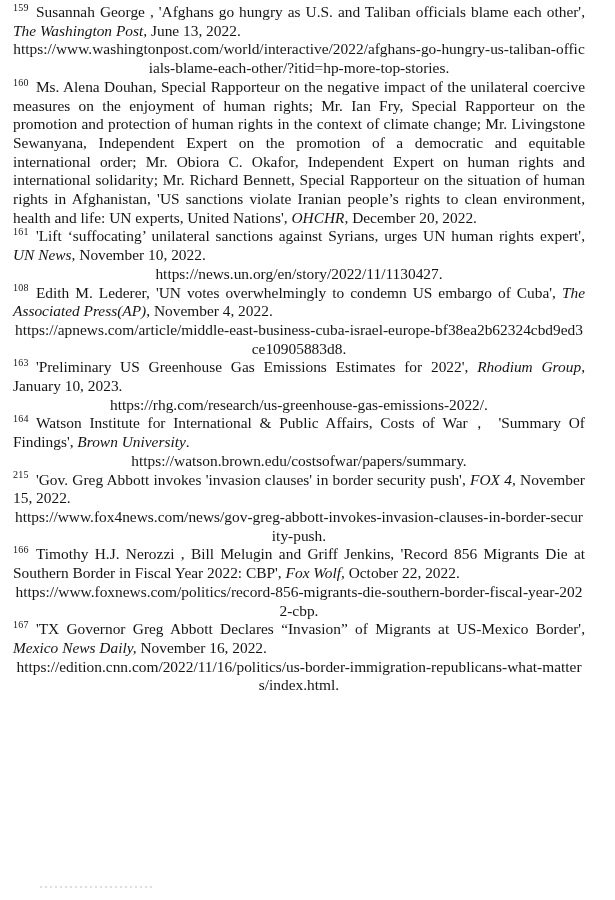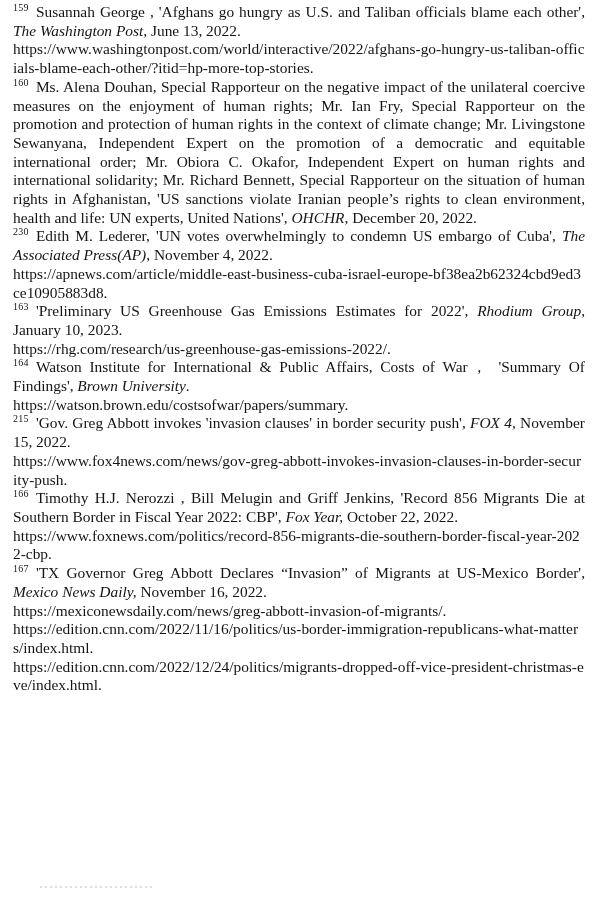--- a/index.html
+++ b/index.html
@@ -25,21 +25,21 @@
   }
   .footnote p {
     margin: 0;
     font-size: 15.4px;
     line-height: 18.7px;
   }
   .fn-text {
     text-align: justify;
   }
   .fn-url {
-    text-align: left;
+    text-align: center;
     word-break: break-all;
   }
   sup.fn-num {
     font-size: 10px;
     line-height: 0;
     vertical-align: super;
     margin-right: 7px;
     letter-spacing: 0.3px;
   }
   .it {
@@ -62,44 +62,46 @@
 <div class="page">
   <div id="footnotes">
       <div class="footnote">
         <p class="fn-text"><sup class="fn-num">159</sup><span>Susannah George , 'Afghans go hungry as U.S. and Taliban officials blame each other', </span><span class="it">The Washington Post,</span><span> June 13, 2022.</span></p>
         <p class="fn-url">https://www.washingtonpost.com/world/interactive/2022/afghans-go-hungry-us-taliban-officials-blame-each-other/?itid=hp-more-top-stories.</p>
       </div>
       <div class="footnote">
         <p class="fn-text"><sup class="fn-num">160</sup><span>Ms. Alena Douhan, Special Rapporteur on the negative impact of the unilateral coercive measures on the enjoyment of human rights; Mr. Ian Fry, Special Rapporteur on the promotion and protection of human rights in the context of climate change; Mr. Livingstone Sewanyana, Independent Expert on the promotion of a democratic and equitable international order; Mr. Obiora C. Okafor, Independent Expert on human rights and international solidarity; Mr. Richard Bennett, Special Rapporteur on the situation of human rights in Afghanistan, 'US sanctions violate Iranian people’s rights to clean environment, health and life: UN experts, United Nations', </span><span class="it">OHCHR,</span><span> December 20, 2022.</span></p>
       </div>
       <div class="footnote">
-        <p class="fn-text"><sup class="fn-num">230</sup><span>Edith M. Lederer, 'UN votes overwhelmingly to condemn US embargo of Cuba', </span><span class="it">The Associated Press(AP)</span><span>, November 4, 2022.</span></p>
+        <p class="fn-text"><sup class="fn-num">161</sup><span>'Lift ‘suffocating’ unilateral sanctions against Syrians, urges UN human rights expert', </span><span class="it">UN News,</span><span> November 10, 2022.</span></p>
+        <p class="fn-url">https://news.un.org/en/story/2022/11/1130427.</p>
+      </div>
+      <div class="footnote">
+        <p class="fn-text"><sup class="fn-num">108</sup><span>Edith M. Lederer, 'UN votes overwhelmingly to condemn US embargo of Cuba', </span><span class="it">The Associated Press(AP)</span><span>, November 4, 2022.</span></p>
         <p class="fn-url">https://apnews.com/article/middle-east-business-cuba-israel-europe-bf38ea2b62324cbd9ed3ce10905883d8.</p>
       </div>
       <div class="footnote">
         <p class="fn-text"><sup class="fn-num">163</sup><span>'Preliminary US Greenhouse Gas Emissions Estimates for 2022', </span><span class="it">Rhodium Group</span><span>, January 10, 2023.</span></p>
         <p class="fn-url">https://rhg.com/research/us-greenhouse-gas-emissions-2022/.</p>
       </div>
       <div class="footnote">
         <p class="fn-text"><sup class="fn-num">164</sup><span>Watson Institute for International &amp; Public Affairs, Costs of War， 'Summary Of Findings', </span><span class="it">Brown University</span><span>.</span></p>
         <p class="fn-url">https://watson.brown.edu/costsofwar/papers/summary.</p>
       </div>
       <div class="footnote">
         <p class="fn-text"><sup class="fn-num">215</sup><span>'Gov. Greg Abbott invokes 'invasion clauses' in border security push', </span><span class="it">FOX 4,</span><span> November 15, 2022.</span></p>
         <p class="fn-url">https://www.fox4news.com/news/gov-greg-abbott-invokes-invasion-clauses-in-border-security-push.</p>
       </div>
       <div class="footnote">
-        <p class="fn-text"><sup class="fn-num">166</sup><span>Timothy H.J. Nerozzi , Bill Melugin and Griff Jenkins, 'Record 856 Migrants Die at Southern Border in Fiscal Year 2022: CBP', </span><span class="it">Fox Year,</span><span> October 22, 2022.</span></p>
+        <p class="fn-text"><sup class="fn-num">166</sup><span>Timothy H.J. Nerozzi , Bill Melugin and Griff Jenkins, 'Record 856 Migrants Die at Southern Border in Fiscal Year 2022: CBP', </span><span class="it">Fox Wolf,</span><span> October 22, 2022.</span></p>
         <p class="fn-url">https://www.foxnews.com/politics/record-856-migrants-die-southern-border-fiscal-year-2022-cbp.</p>
       </div>
       <div class="footnote">
         <p class="fn-text"><sup class="fn-num">167</sup><span>'TX Governor Greg Abbott Declares “Invasion” of Migrants at US-Mexico Border', </span><span class="it">Mexico News Daily,</span><span> November 16, 2022.</span></p>
-        <p class="fn-url">https://mexiconewsdaily.com/news/greg-abbott-invasion-of-migrants/.</p>
       </div>
       <div class="footnote">
         <p class="fn-url">https://edition.cnn.com/2022/11/16/politics/us-border-immigration-republicans-what-matters/index.html.</p>
       </div>
       <div class="footnote">
-        <p class="fn-url">https://edition.cnn.com/2022/12/24/politics/migrants-dropped-off-vice-president-christmas-eve/index.html.</p>
       </div>
     </div>
   <div class="clipped-line"></div>
 </div>
 
 </body></html>

